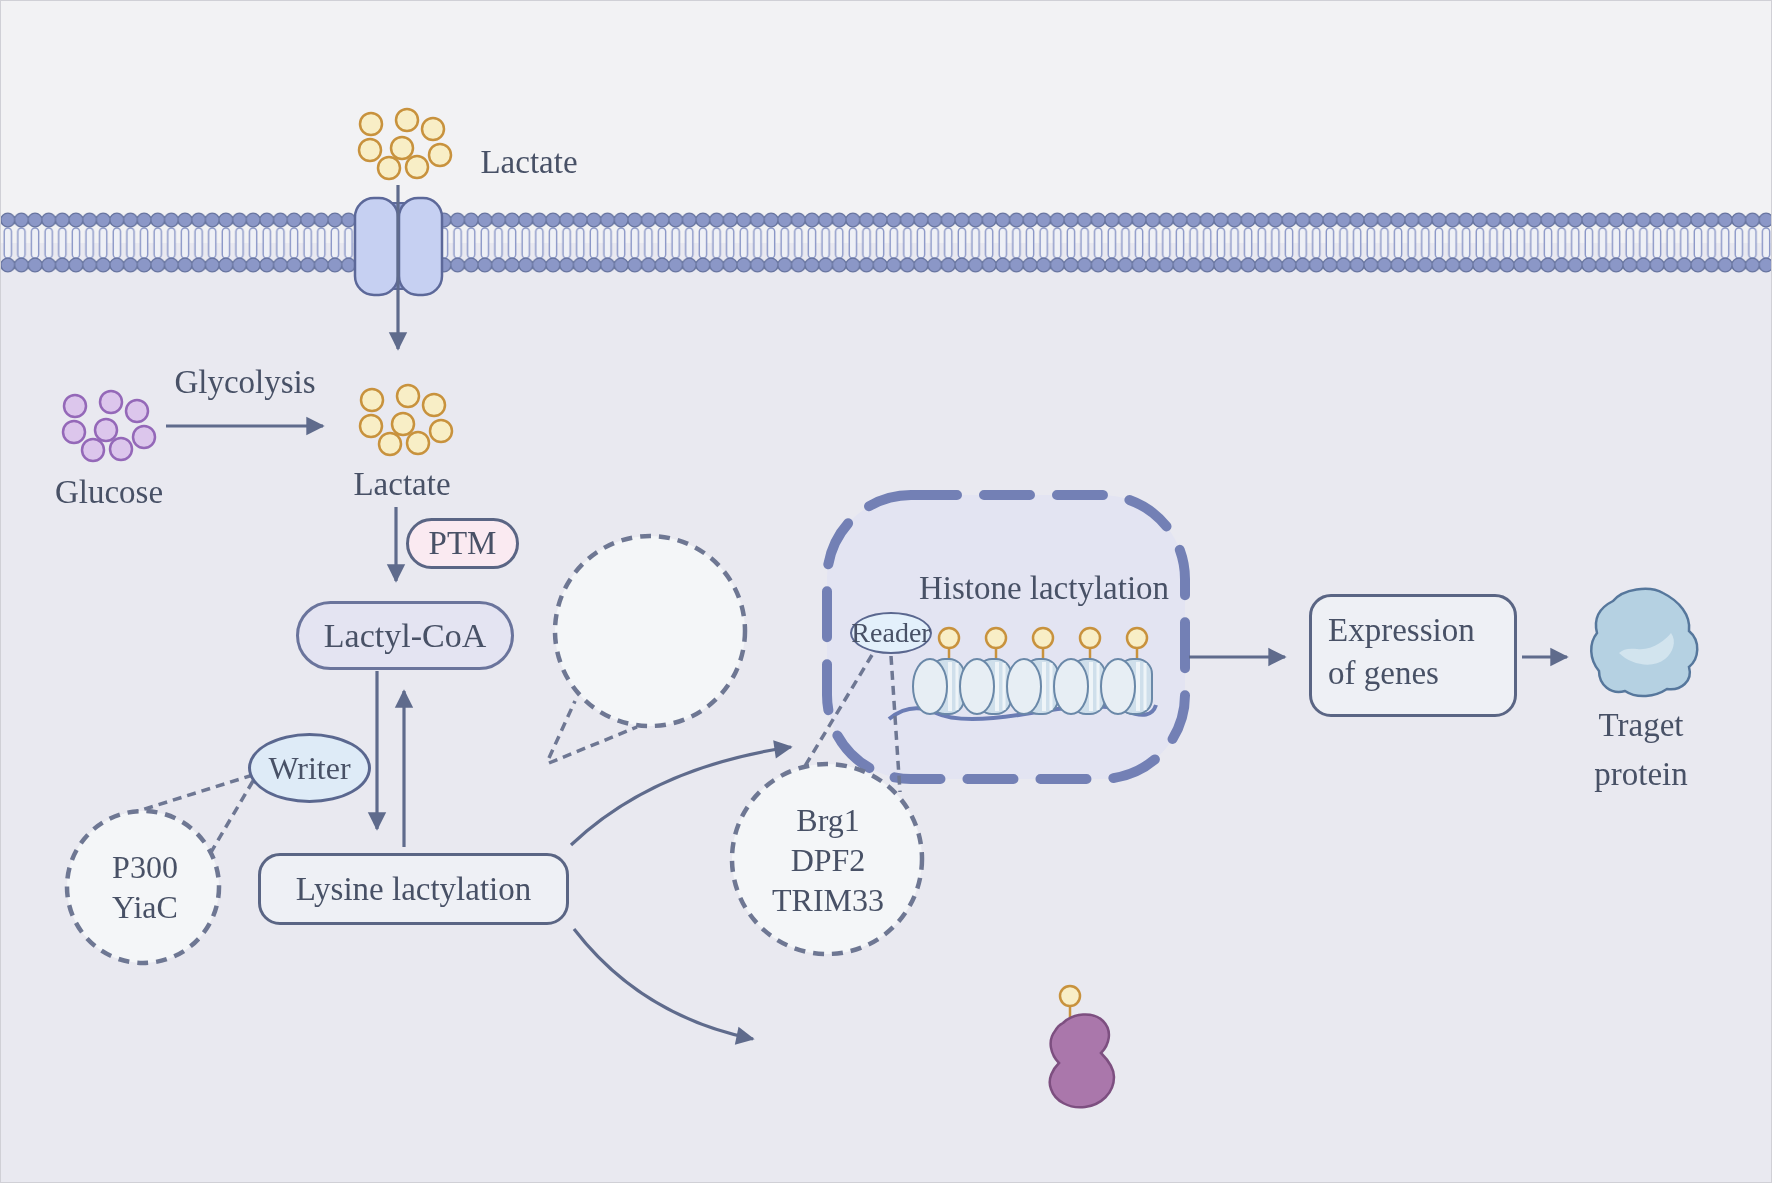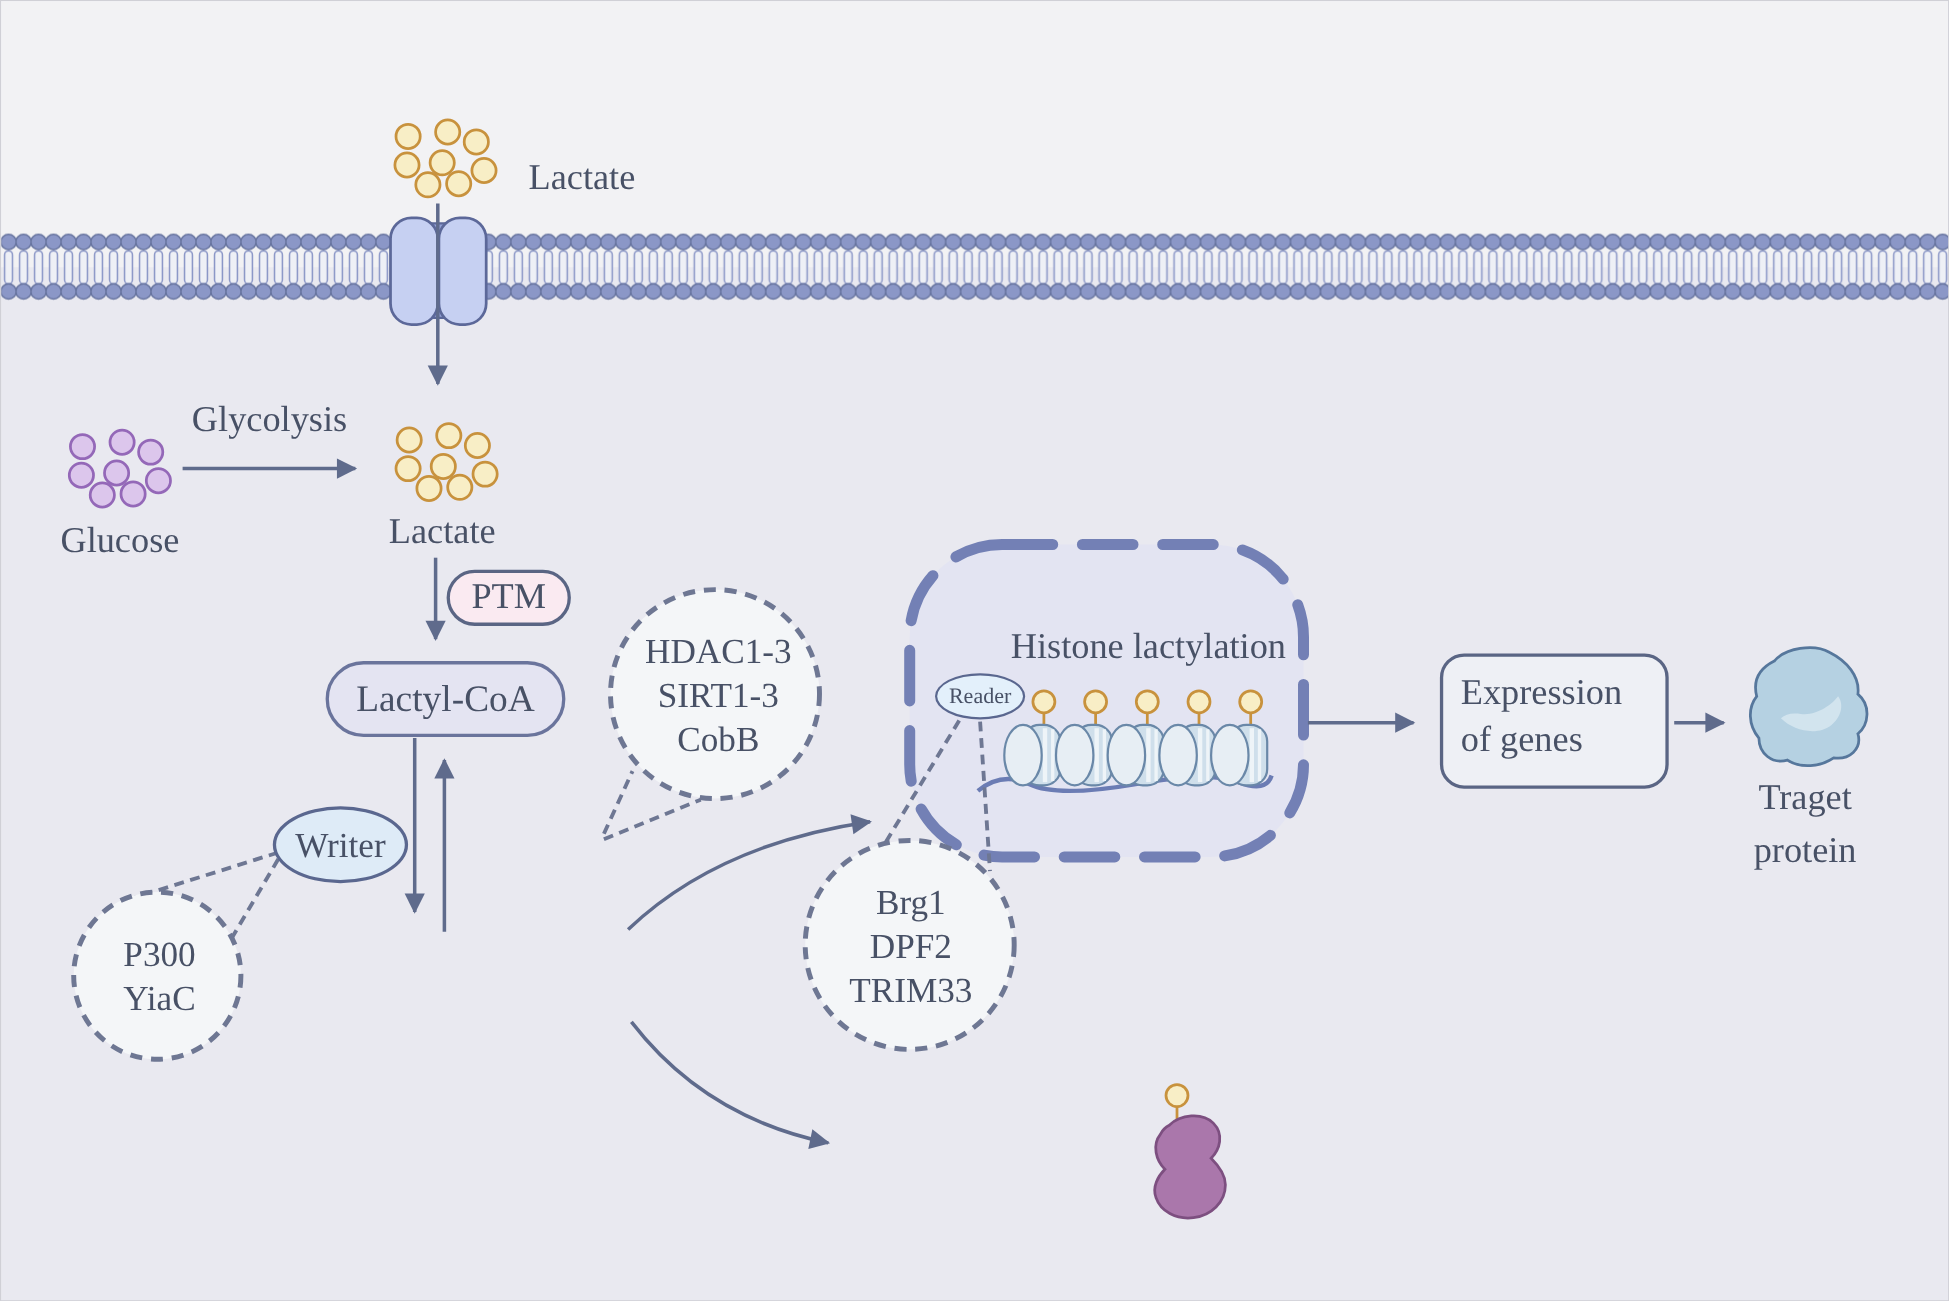--- a/index.html
+++ b/index.html
@@ -13,21 +13,21 @@
   svg.layer{position:absolute;left:0;top:0;}
   .lbl{position:absolute;white-space:nowrap;color:var(--text);line-height:1.1;}
   .center{transform:translate(-50%,-50%);text-align:center;}
   .f33{font-size:33px;}
   .box{position:absolute;display:flex;align-items:center;justify-content:center;box-sizing:border-box;}
   .ptm-pill{left:405px;top:517px;width:113px;height:51px;border:3px solid var(--box-stroke);border-radius:26px;background:var(--ptm-fill);font-size:33px;}
   .coa-box{left:295px;top:600px;width:218px;height:69px;border:3px solid var(--lactyl-coa-stroke);border-radius:35px;background:var(--lactyl-coa-fill);font-size:34px;}
   .oval{border:3px solid var(--oval-stroke);border-radius:50%;background:var(--oval-fill);}
   .writer-oval{left:247px;top:732px;width:123px;height:70px;font-size:32px;}
   .eraser-oval{left:411px;top:731px;width:137px;height:73px;font-size:31px;}
-  .reader-oval{left:849px;top:611px;width:82px;height:42px;font-size:20px;background:var(--reader-fill);border-width:2px;}
+  .reader-oval{left:849px;top:611px;width:82px;height:42px;font-size:28px;background:var(--reader-fill);border-width:2px;}
   .lysine-box{left:257px;top:852px;width:311px;height:72px;border:3px solid var(--box-stroke);border-radius:22px;background:var(--box-fill);font-size:33px;}
   .expr-box{left:1308px;top:593px;width:208px;height:123px;border:3px solid var(--box-stroke);border-radius:22px;background:var(--box-fill);
     font-size:33px;line-height:43px;align-items:flex-start;justify-content:flex-start;flex-direction:column;padding:12px 0 0 16px;}
   .circle-text{position:absolute;transform:translate(-50%,-50%);text-align:center;font-size:32px;line-height:40px;}
   .two-lines{line-height:40px;}
 </style>
 </head>
 <body>
 
 <div class="canvas">
@@ -188,29 +188,27 @@
 
   <div class="box ptm-pill">
       <span>PTM</span>
     </div>
   <div class="box coa-box">
       <span>Lactyl-CoA</span>
     </div>
   <div class="box oval writer-oval">
       <span>Writer</span>
     </div>
+  <div class="box lysine-box">
+      <span>Lysine lactylation</span>
+    </div>
 
   <div class="circle-text" style="left:144px;top:886px;">
     <div>P300</div>
     <div>YiaC</div>
-  </div>
-  <div class="circle-text" style="left:652px;top:631px;">
-    <div>HDAC1-3</div>
-    <div>SIRT1-3</div>
-    <div>CobB</div>
   </div>
   <div class="circle-text" style="left:827px;top:859px;">
     <div>Brg1</div>
     <div>DPF2</div>
     <div>TRIM33</div>
   </div>
 
   <div class="lbl f33 center" style="left:1043px;top:587px;">Histone lactylation</div>
   <div class="box oval reader-oval">
       <span>Reader</span>

